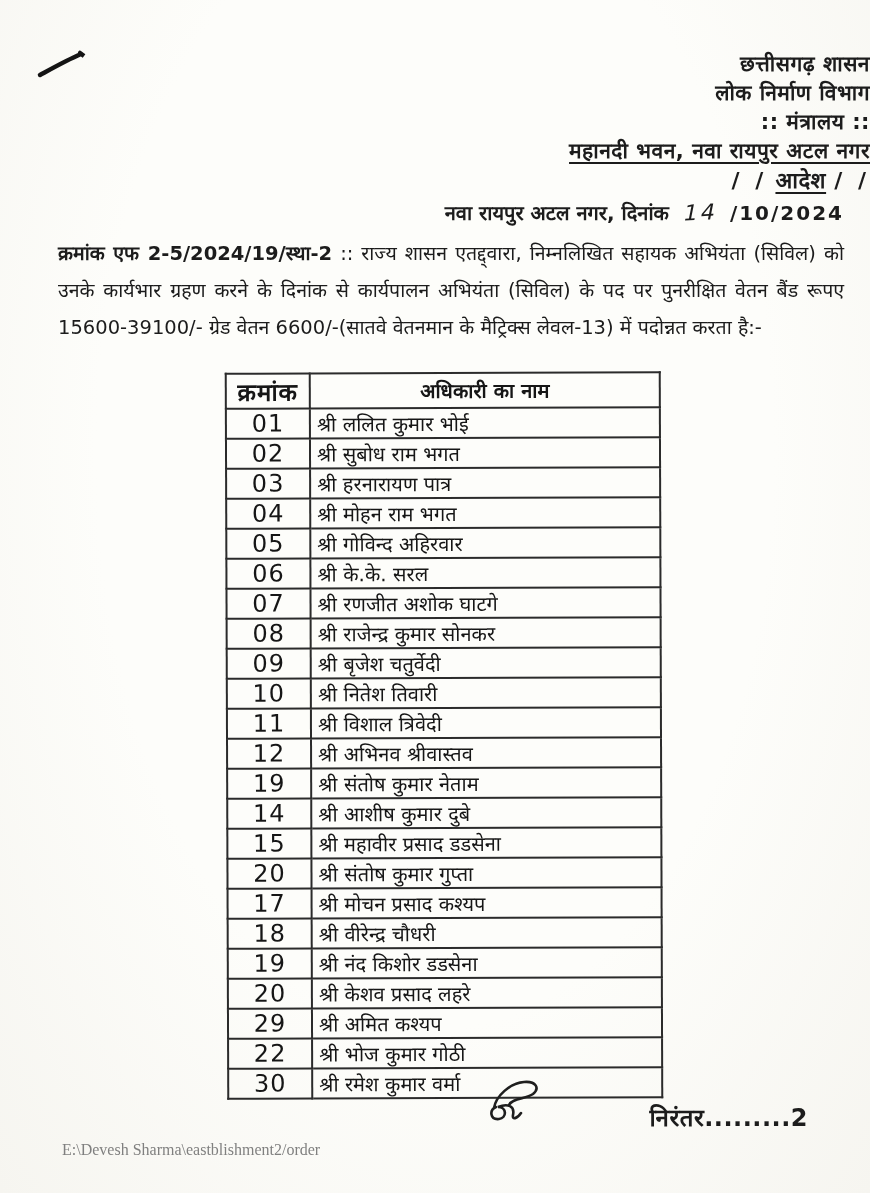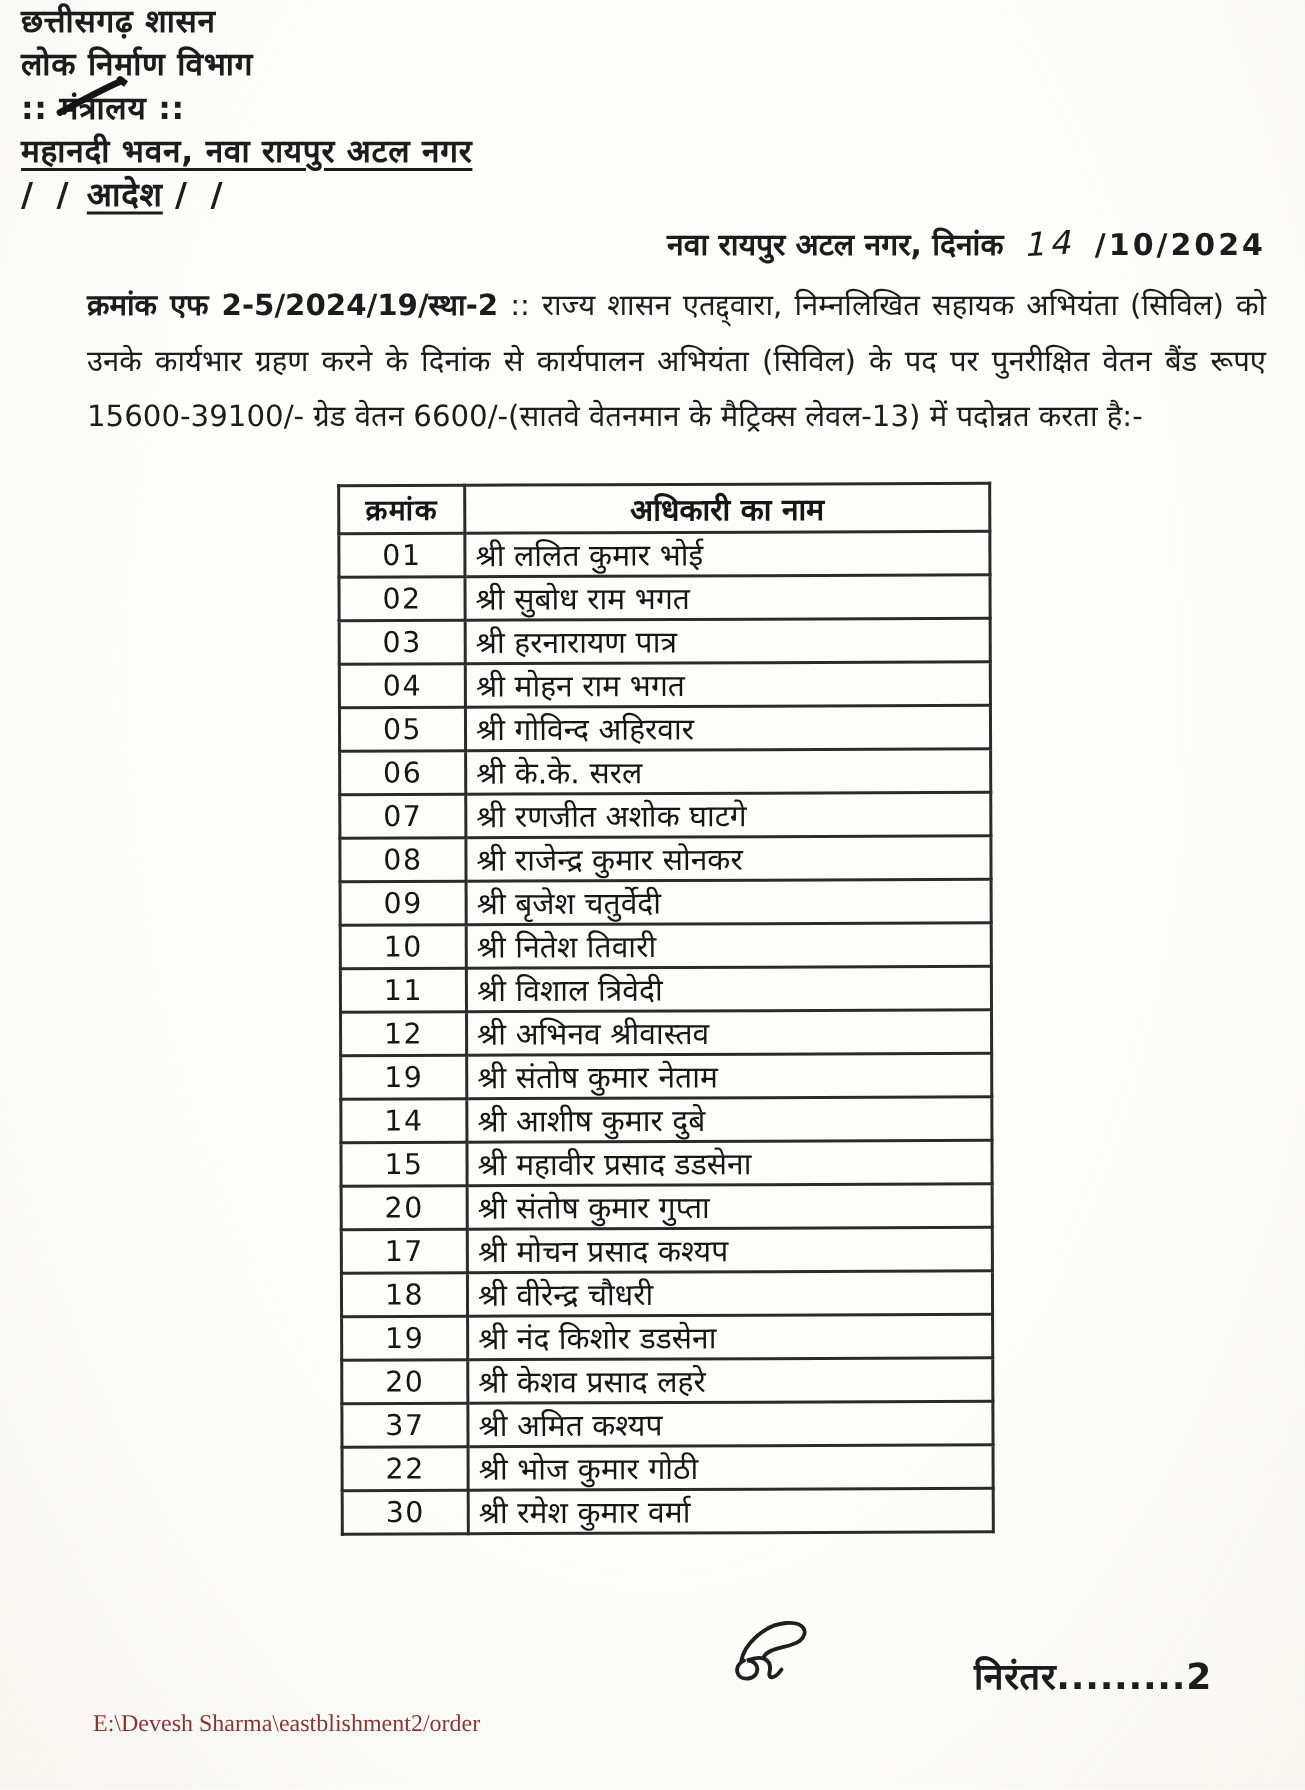--- a/index.html
+++ b/index.html
@@ -8,21 +8,22 @@
     background:#fcfbf7;
     background-image: radial-gradient(ellipse at 50% 38%, #fdfdfa 55%, #f6f5f0 100%);
     font-family:"DejaVu Sans","Liberation Sans",sans-serif;
     color:#1c1c1c;
     position:relative;
     overflow:hidden;
   }
   .pen-mark { position:absolute; left:36px; top:48px; }
 
   .gov-header {
-    text-align:left;
+    padding-top:50px;
+    text-align:right;
     font-weight:bold;
     font-size:21px;
     line-height:29px;
     letter-spacing:0.5px;
     padding-left:14px;
   }
   .gov-header .u-line {
     text-decoration:underline;
     text-decoration-thickness:1.5px;
     text-underline-offset:4px;
@@ -65,39 +66,39 @@
     width:100%;
     font-size:20px;
     color:#161616;
   }
   table.officers th, table.officers td {
     border:2px solid #2b2b2b;
     padding:0 6px;
   }
   table.officers th { font-weight:bold; height:30px; }
   table.officers td { height:26.5px; }
-  td.sno, th.sno { width:70px; text-align:center; font-size:19px; letter-spacing:1px; }
+  td.sno, th.sno { width:70px; text-align:center; font-size:24px; letter-spacing:1px; }
   td.name { padding-left:9px; white-space:nowrap; }
   th.name-h { text-align:center; }
 
   .signature { position:absolute; left:482px; top:1074px; }
 
   .continuation {
     position:absolute;
     right:62px; top:1100px;
     font-size:24px;
     font-weight:bold;
     letter-spacing:0.5px;
   }
   .footer-path {
     position:absolute;
     left:62px; top:1141px;
     font-family:"Liberation Serif","DejaVu Serif",serif;
     font-size:16px;
-    color:#7f1d1d;
+    color:#737373;
     opacity:0.9;
     text-align:center;
   }
 </style>
 </head>
 <body>
 
 <div class="pen-mark">
   <svg width="54" height="32" viewBox="0 0 54 32">
     <path d="M4 27 C 15 21, 31 12, 45 6 L 48 8 L 44 5" stroke="#141414" stroke-width="4.5" fill="none" stroke-linecap="round"></path>
@@ -231,21 +232,21 @@
     <td class="sno">19</td>
     <td class="name">श्री नंद किशोर डडसेना</td>
   </tr>
 
   <tr>
     <td class="sno">20</td>
     <td class="name">श्री केशव प्रसाद लहरे</td>
   </tr>
 
   <tr>
-    <td class="sno">37</td>
+    <td class="sno">29</td>
     <td class="name">श्री अमित कश्यप</td>
   </tr>
 
   <tr>
     <td class="sno">22</td>
     <td class="name">श्री भोज कुमार गोठी</td>
   </tr>
 
   <tr>
     <td class="sno">30</td>

